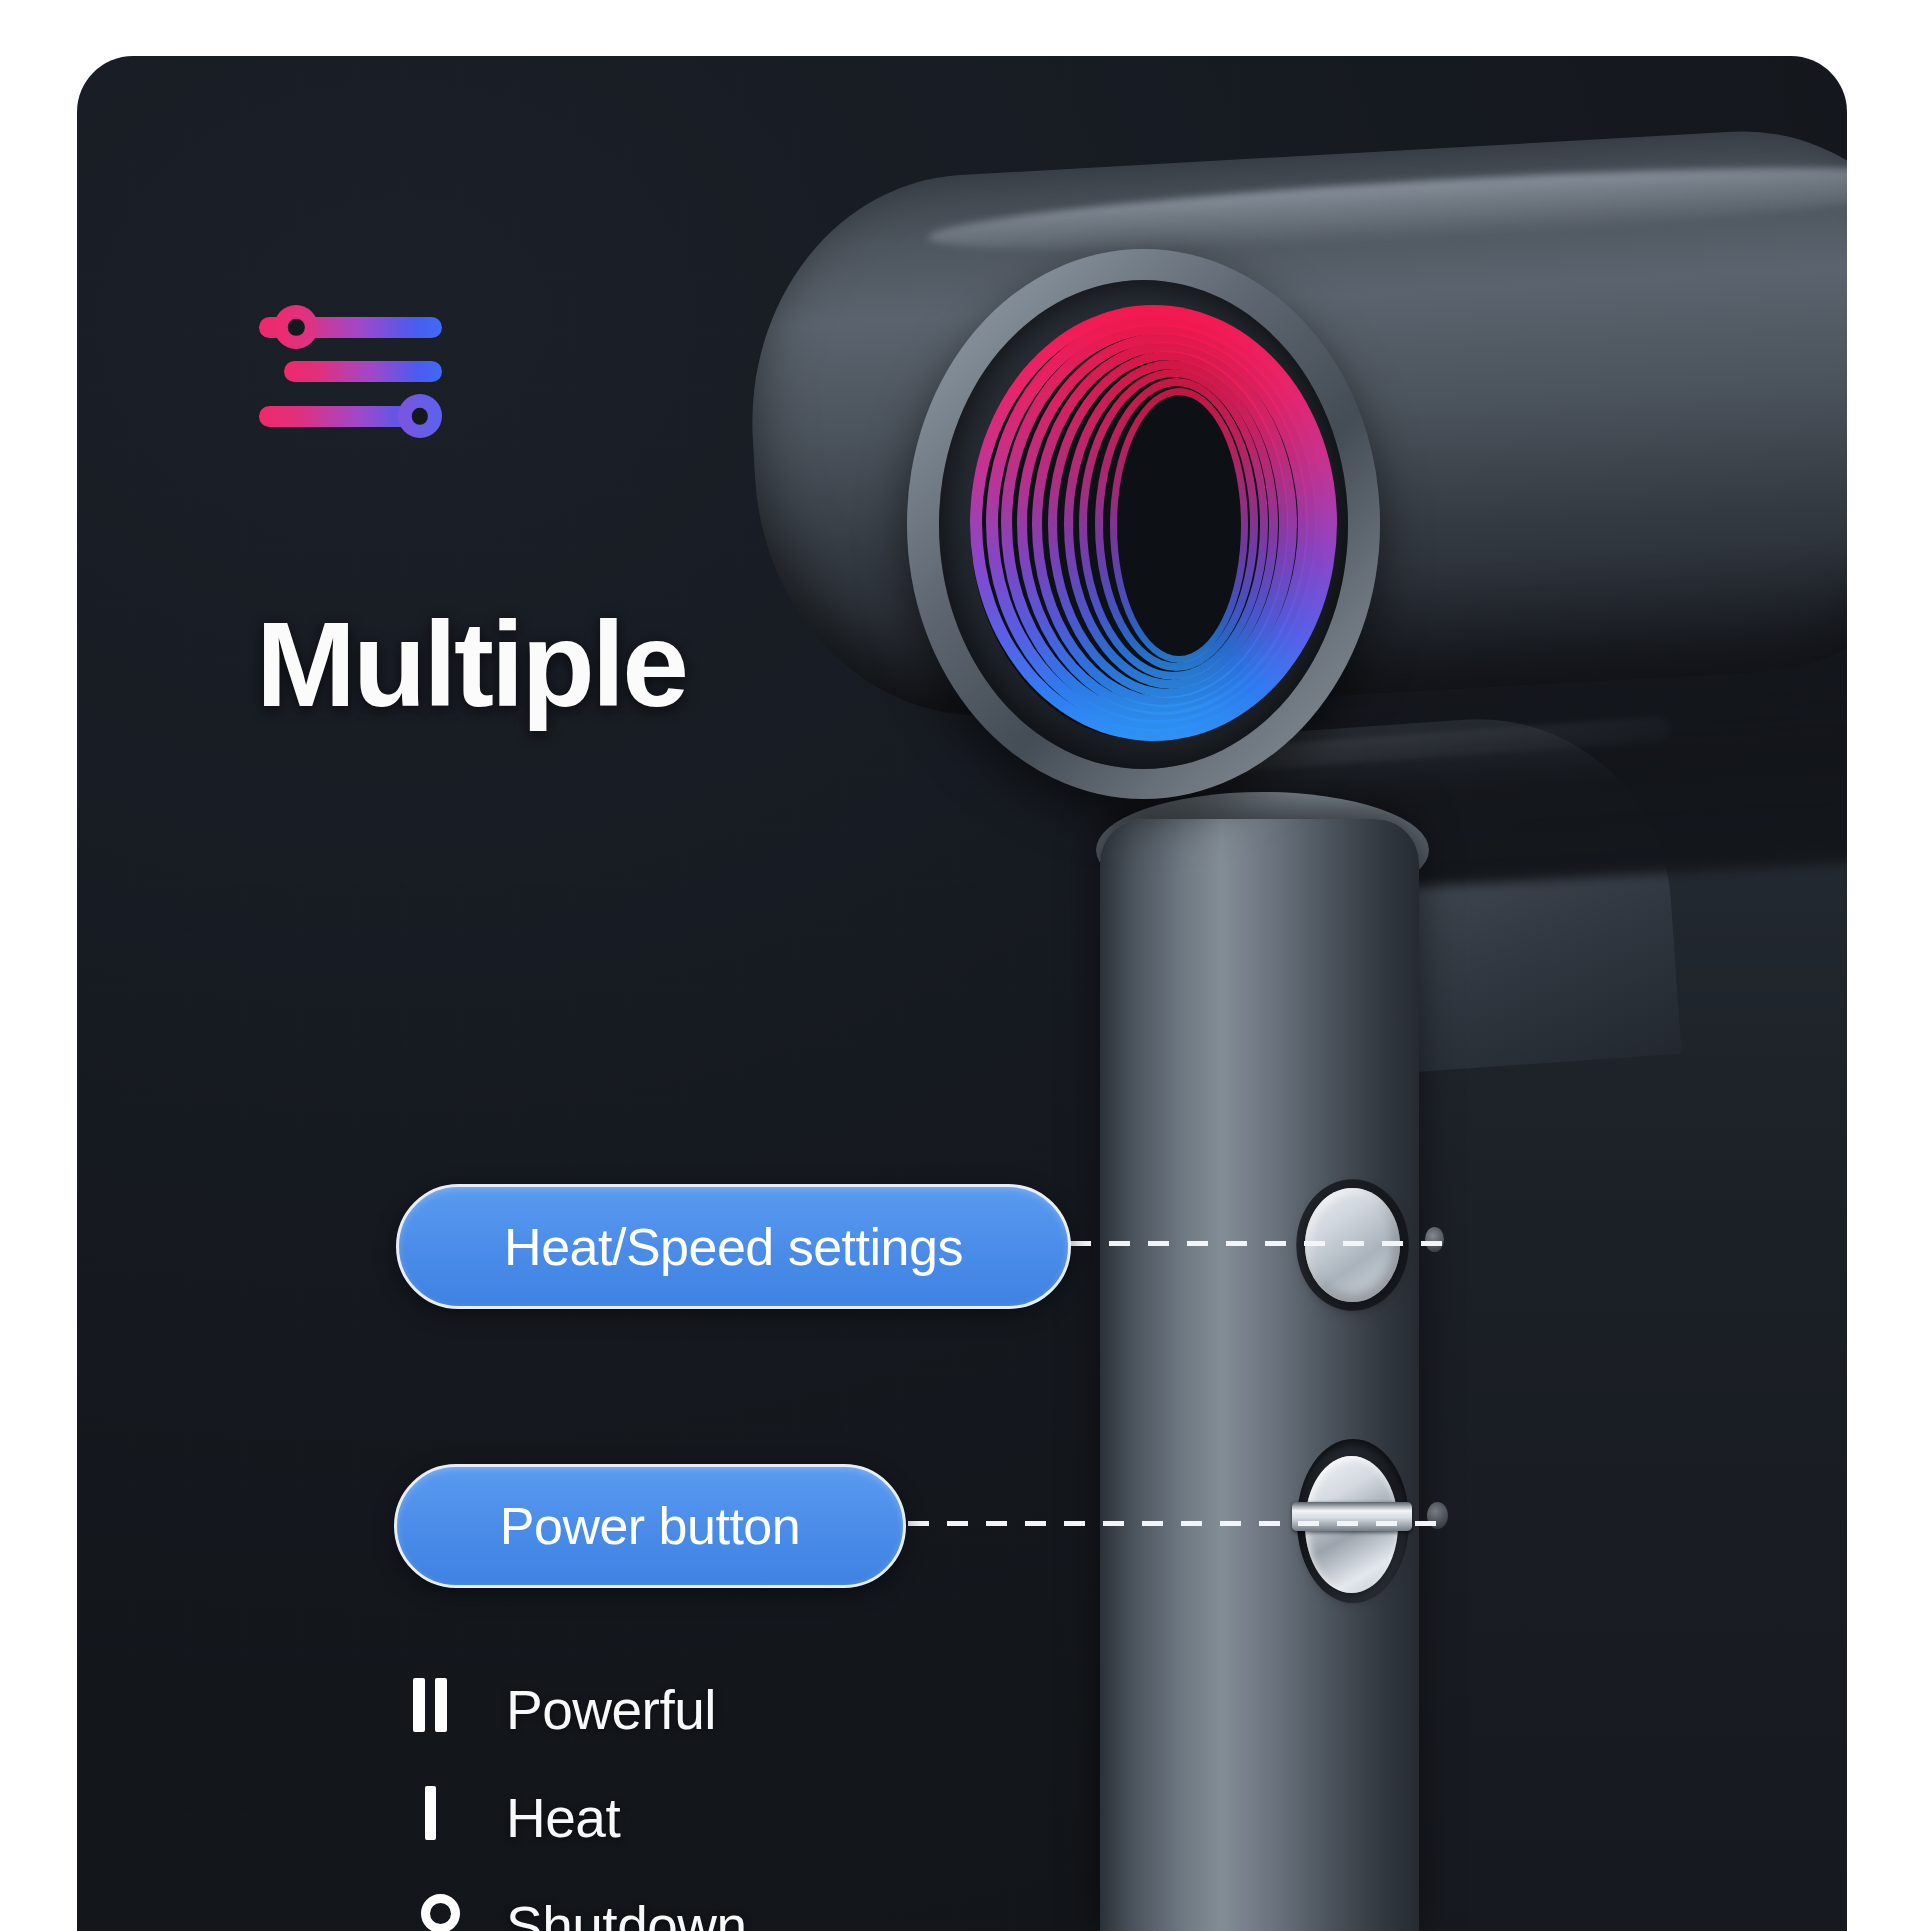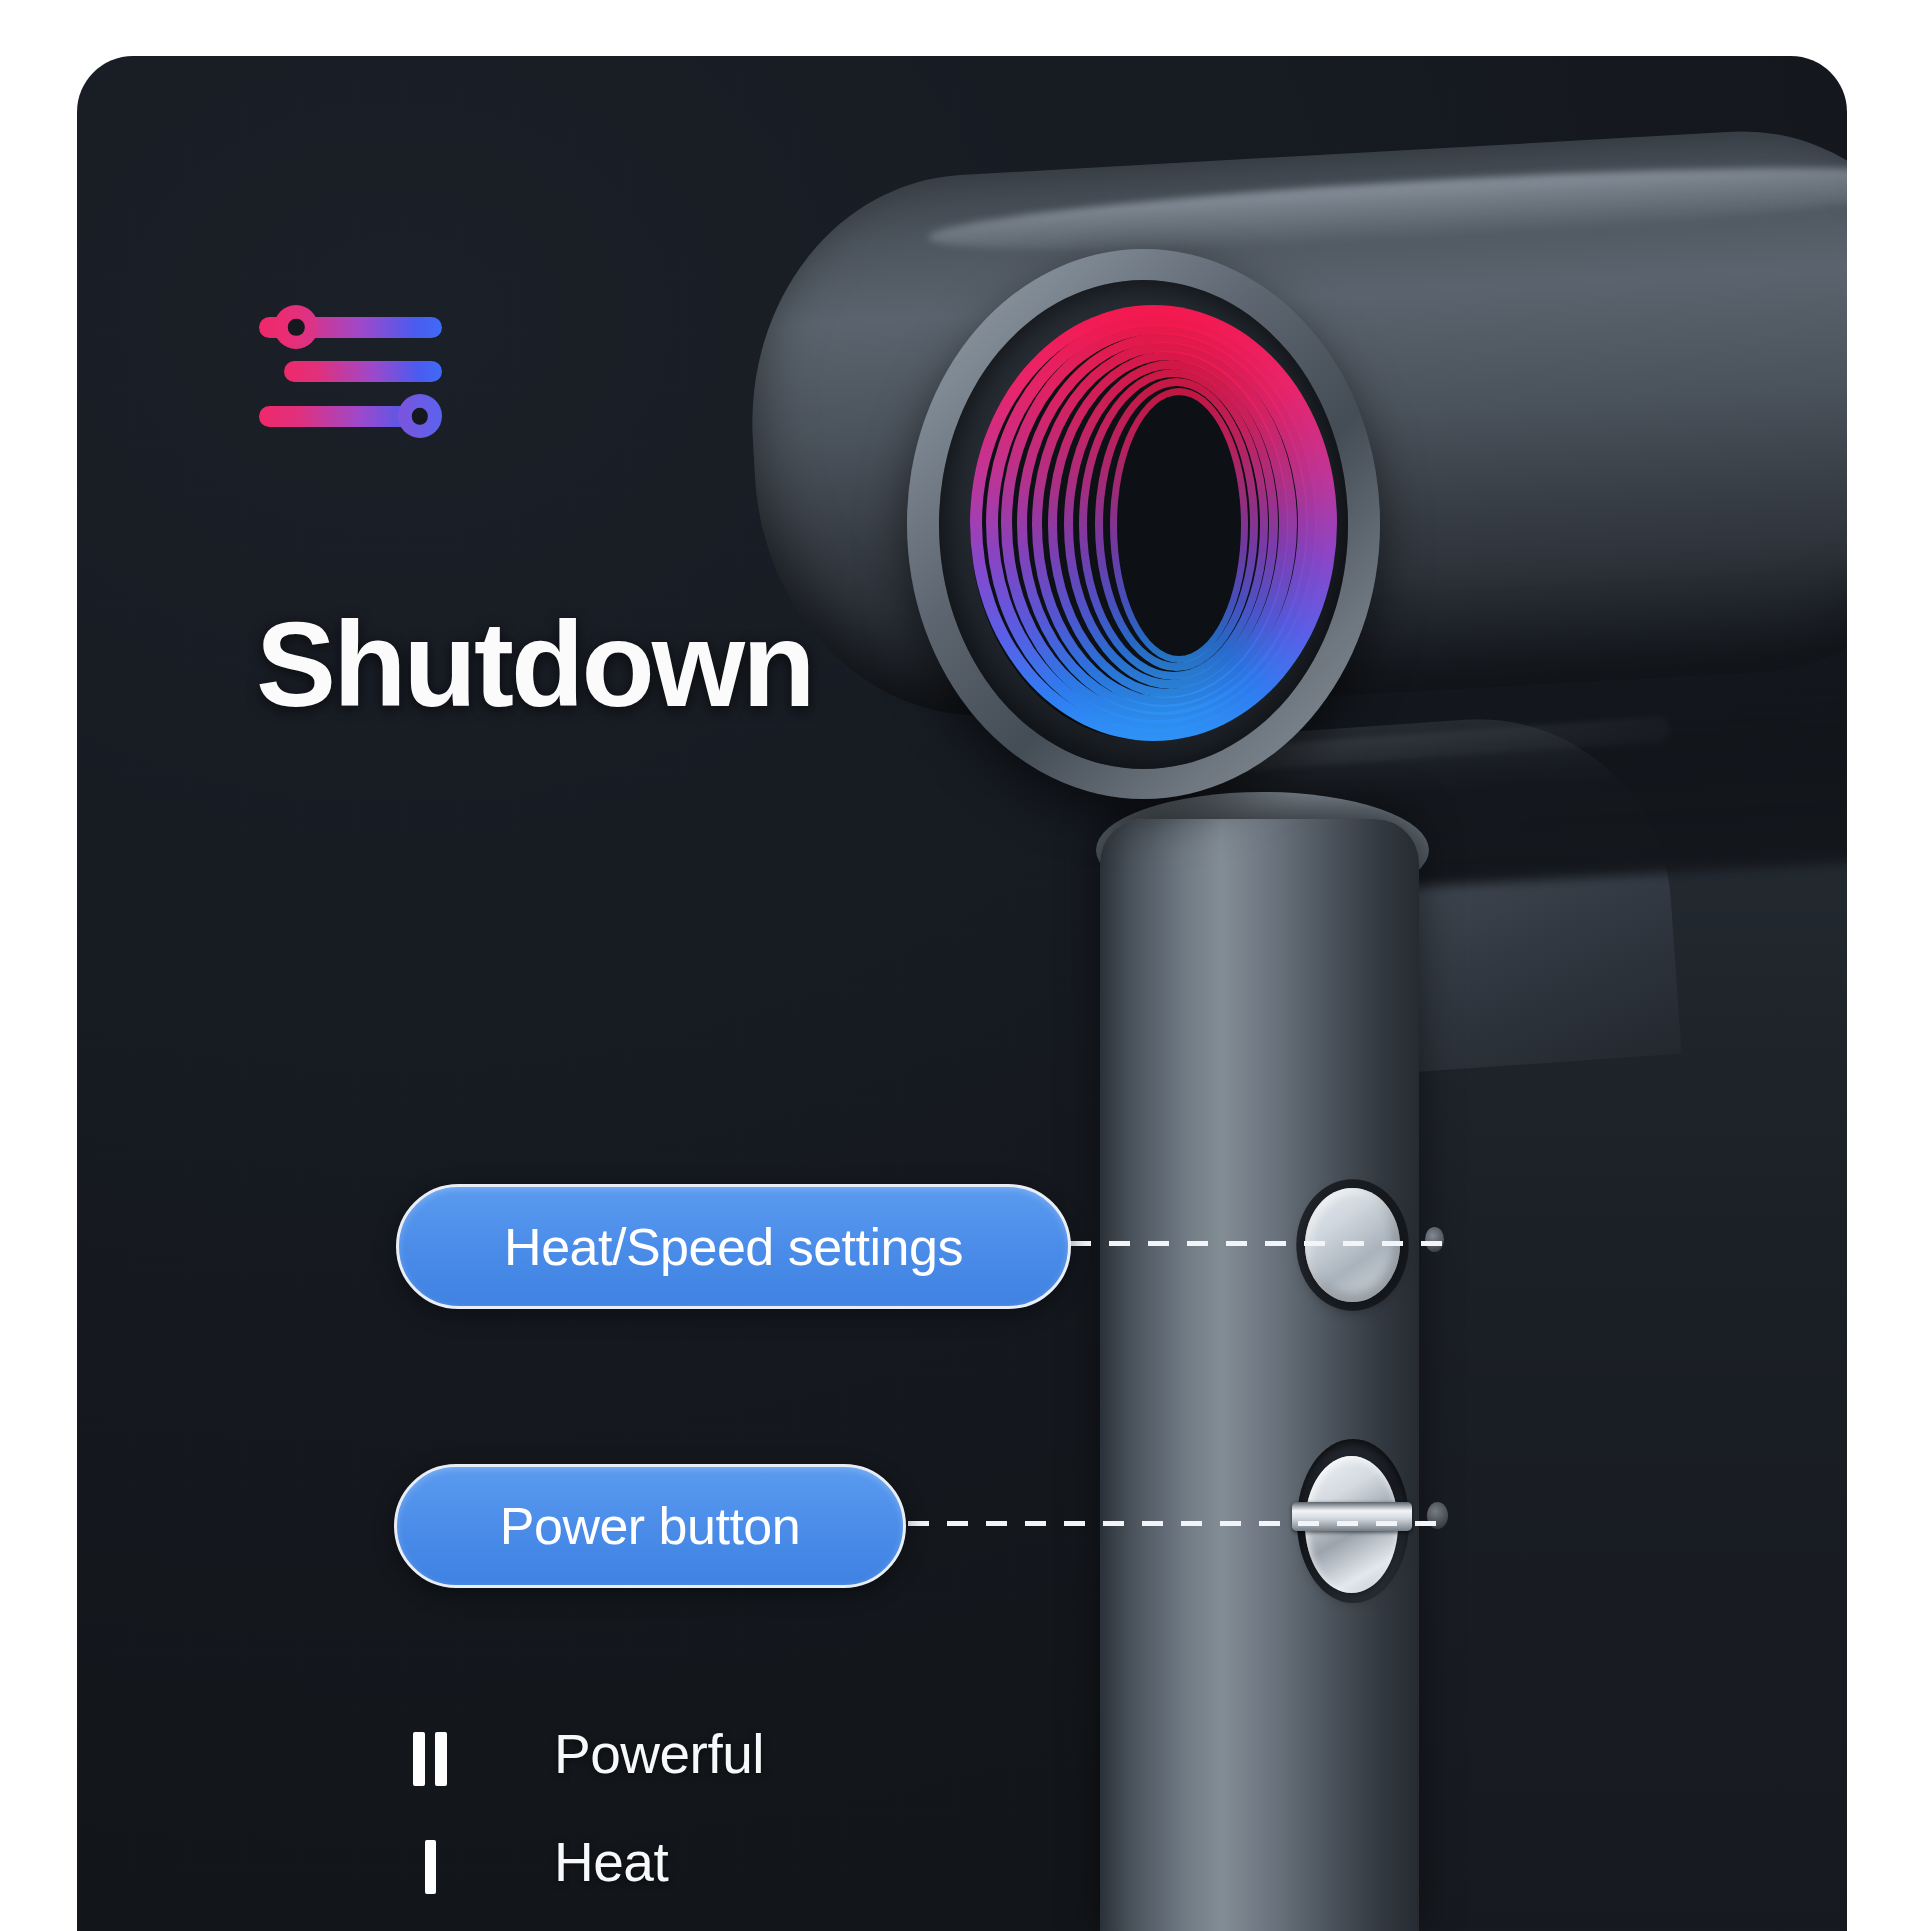--- a/index.html
+++ b/index.html
@@ -76,21 +76,21 @@
   .dash{
     position:absolute;height:4.8px;
     background-image:linear-gradient(90deg,#f2f4f7 0 21px, rgba(0,0,0,0) 21px 39px);
     background-size:39px 4.8px;background-repeat:repeat-x;
   }
   #dash-heat{left:896px;top:1185px;width:386px;}
   #dash-power{left:734px;top:1465px;width:546px;}
 
   
   #legend{position:absolute;left:239px;top:1622px;width:618px;color:#f4f5f7;}
-  .leg{display:flex;align-items:flex-end;height:108px;gap:48px;}
+  .leg{display:flex;align-items:flex-start;height:108px;}
   .leg-mark{width:93px;flex:0 0 93px;display:flex;align-items:center;justify-content:flex-start;
             font-size:56px;font-weight:400;color:#ffffff;letter-spacing:3.9px;line-height:1;}
   .leg-mark .bar{display:inline-block;width:11.6px;height:54px;background:#ffffff;border-radius:1.9px;margin-right:10.6px;}
   .leg-mark .circ{display:inline-block;width:39px;height:39px;border:9.7px solid #ffffff;border-radius:50%;box-sizing:border-box;}
   .leg-label{font-size:55px;font-weight:400;color:#f7f8fa;letter-spacing:-0.5px;
              text-shadow:0 1.9px 7.7px rgba(0,0,0,.5);}
 
   
   #dryer{position:absolute;left:0;top:0;width:1770px;height:1875px;pointer-events:none;}
 
@@ -265,21 +265,21 @@
         <div class="srow" id="srow2">
           <div class="sbar"></div>
         </div>
         <div class="srow" id="srow3">
           <div class="sbar"></div>
           <div class="sknob"></div>
         </div>
       </div>
 
       <div id="headline">
-        <span class="l">Shutdown</span>
+        <span class="l">Multiple</span>
       </div>
 
       <div class="dash" id="dash-heat"></div>
       <div class="dash" id="dash-power"></div>
 
       <div class="pill" id="pill-heat">Heat/Speed settings</div>
       <div class="pill" id="pill-power">Power button</div>
 
       <div id="legend">
         <div class="leg">

